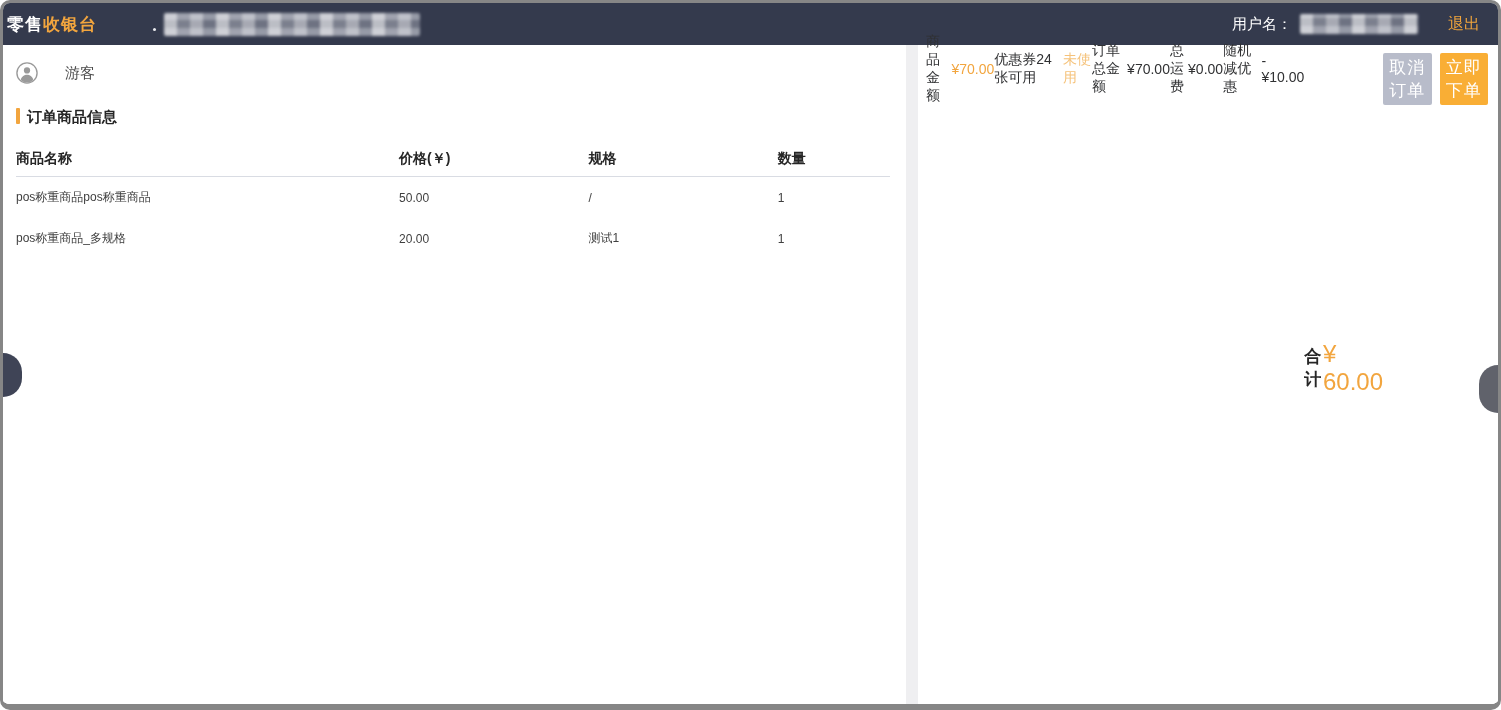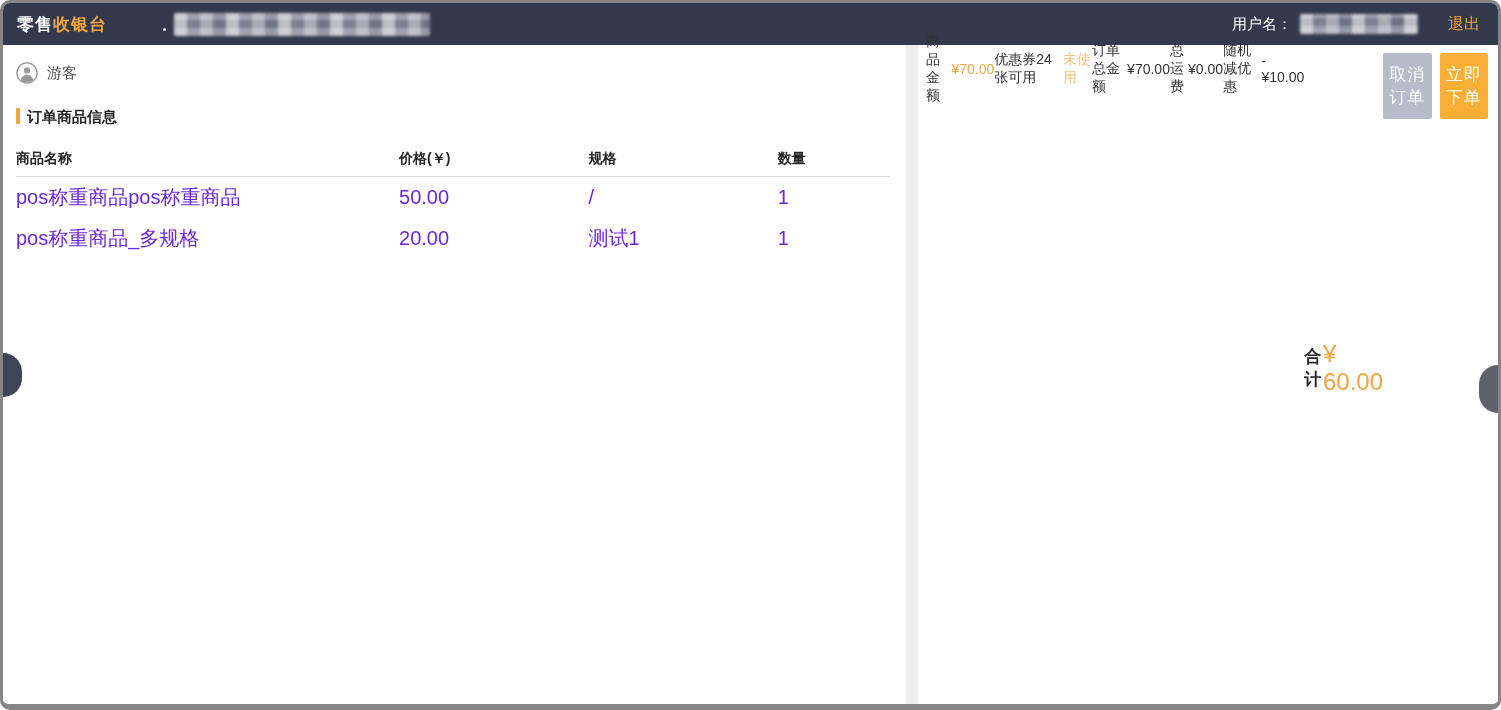--- a/index.html
+++ b/index.html
@@ -18,21 +18,21 @@
     background: #fff;
     overflow: hidden;
     display: flex; flex-direction: column;
   }
   
   .topbar {
     flex: none;
     height: 42px;
     background: #343a4d;
     display: flex; align-items: center;
-    padding: 0 18px 0 14px;
+    padding: 0 18px 0 4px;
     color: #fff;
   }
   .brand { font-size: 17px; font-weight: bold; letter-spacing: 1px; }
   .brand .suffix { color: #f2a53e; }
   .redacted {
     border-radius: 2px;
     background:
       repeating-linear-gradient(90deg, rgba(255,255,255,.60) 0 13px, rgba(255,255,255,.22) 13px 26px, rgba(255,255,255,.48) 26px 39px, rgba(255,255,255,.14) 39px 52px),
       repeating-linear-gradient(0deg, rgba(200,203,214,.55) 0 8px, rgba(150,154,170,.35) 8px 16px);
     filter: blur(1.5px);
@@ -41,49 +41,49 @@
   .store-dot { width: 3px; height: 3px; border-radius: 50%; background: #e9eaee; margin: 10px 0 0 56px; }
   .topbar-right { margin-left: auto; display: flex; align-items: center; font-size: 15px; }
   .redacted-user { width: 118px; height: 20px; margin-left: 8px; }
   .logout { color: #f0a43c; margin-left: 30px; cursor: pointer; font-size: 16px; }
   
   .content { flex: 1; display: flex; min-height: 0; }
   .left-panel { width: 903px; flex: none; background: #fff; padding: 14px 14px 0 13px; }
   .panel-gap { width: 12px; flex: none; background: #efeff1; }
   .right-panel { flex: 1; background: #fff; display: flex; flex-direction: row; padding: 8px 10px 9px 8px; }
   
-  .guest-row { display: flex; align-items: center; height: 28px; }
+  .guest-row { display: flex; align-items: center; height: 28px; gap: 18px; }
   .guest-row .avatar { width: 22px; height: 22px; flex: none; }
   .guest-name { font-size: 15px; color: #4d4d4d; margin-left: 9px; }
   .section-title { display: flex; align-items: flex-start; margin-top: 21px; }
   .title-bar { width: 4px; height: 16px; background: #f2a53e; border-radius: 1px; flex: none; }
   .title-text { font-size: 15px; font-weight: bold; color: #262626; margin-left: 7px; }
   
   .gtable { margin-top: 14px; width: 874px; }
   .trow { display: flex; align-items: center; gap: 12px; }
   .thead { height: 36px; font-weight: bold; font-size: 14px; color: #262626; border-bottom: 1px solid #d9dce3; }
-  .tbody-row { height: 41px; font-size: 20px; color: #6d28d9; }
+  .tbody-row { height: 41px; font-size: 12px; color: #404040; }
   .col-name { width: 387px; }
   .col-price { width: 185px; }
   .col-spec { width: 185px; }
   .col-qty { width: 117px; }
   
   .srow { height: 32px; display: flex; align-items: center; justify-content: space-between; font-size: 14px; color: #303133; }
   .srow .label { color: #303133; }
   .val-orange { color: #f2a53e; }
   .val-light-orange { color: #f5c27a; }
   .val-dark { color: #303133; }
   .divider { border: none; border-top: 1px solid #e4e7ed; margin: 6px 0 9px; }
   .spacer { flex: 1; }
   .total-row { display: flex; align-items: center; justify-content: space-between; margin-bottom: 13px; }
   .total-label { font-size: 17px; font-weight: bold; color: #262626; }
   .total-value { font-size: 24px; color: #f2a53e; }
   .button-row { display: flex; gap: 8px; }
   .btn {
-    flex: 1; height: 66px;
+    flex: 1; height: 52px;
     border: none; border-radius: 2px;
     font-family: inherit; font-size: 17px; color: #fff;
     cursor: pointer; letter-spacing: 1px;
   }
   .btn-cancel { background: #b8bcca; }
   .btn-submit { background: #f9ae35; }
   
   .handle-left {
     position: absolute; left: 0; top: 350px;
     width: 19px; height: 44px;

